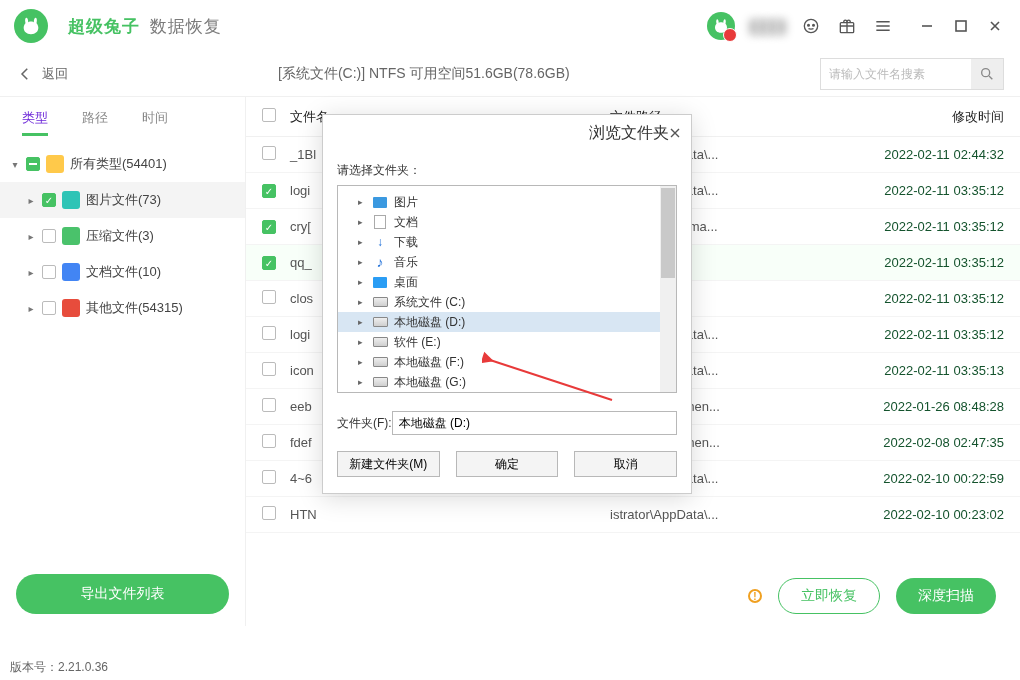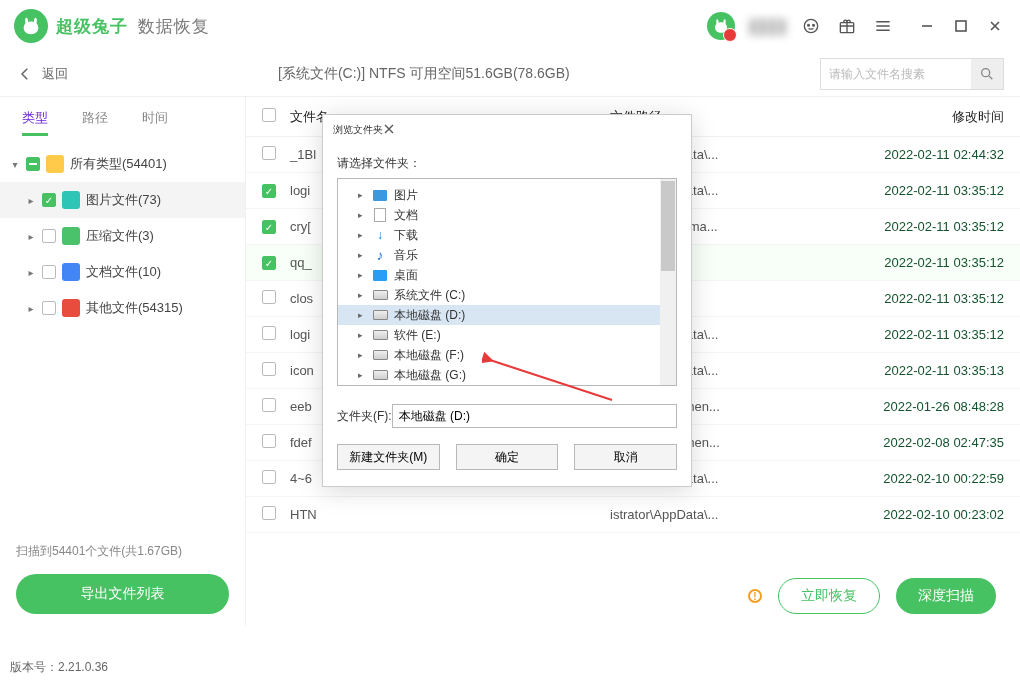--- a/index.html
+++ b/index.html
@@ -1,20 +1,20 @@
 <!DOCTYPE html>
 <html><head>
 <meta charset="utf-8">
 <style>
   html,body{margin:0;padding:0;font-family:"Microsoft YaHei","PingFang SC",Arial,sans-serif;font-size:13px;color:#333;background:#fff}
   *{box-sizing:border-box}
   .app{width:1020px;height:680px;position:relative;overflow:hidden;background:#fff}
   
   .topbar{height:52px;display:flex;align-items:center;padding:0 14px}
-  .logo{display:flex;align-items:center;gap:8px}
+  .logo{display:flex;align-items:center;gap:20px}
   .logo-badge{width:34px;height:34px;border-radius:50%;background:#46c263;display:flex;align-items:center;justify-content:center;position:relative}
   .logo-badge svg{fill:#fff}
   .logo-text{color:#46c263;font-size:17px;letter-spacing:1px}
   .logo-text b{font-weight:700}
   .logo-sub{color:#7a7a7a;margin-left:4px}
   .topbar-spacer{flex:1}
   .topbar-right{display:flex;align-items:center;gap:14px}
   .avatar{width:28px;height:28px;border-radius:50%;background:#46c263;position:relative;display:flex;align-items:center;justify-content:center}
   .avatar::after{content:"";position:absolute;right:-2px;bottom:-2px;width:12px;height:12px;border-radius:50%;background:#e83a3a;border:1px solid #fff}
   .icon-btn{width:22px;height:22px;display:flex;align-items:center;justify-content:center;cursor:pointer;color:#555}
@@ -65,21 +65,21 @@
   .action-bar{height:60px;display:flex;align-items:center;justify-content:flex-end;gap:16px;padding:0 24px}
   .tip{display:flex;align-items:center;gap:6px;color:#888;font-size:13px}
   .tip-dot{width:14px;height:14px;border-radius:50%;border:2px solid #f0a020;color:#f0a020;display:flex;align-items:center;justify-content:center;font-size:10px;font-weight:700}
   .pill{height:36px;padding:0 22px;border-radius:18px;display:flex;align-items:center;cursor:pointer;font-size:14px}
   .pill.green{background:#46c263;color:#fff}
   .pill.outline{border:1px solid #46c263;color:#46c263;background:#fff}
   
   .footer{position:absolute;left:10px;bottom:4px;color:#666;font-size:12px}
   
   .modal{position:absolute;left:322px;top:114px;width:370px;background:#fff;border:1px solid #ccc;box-shadow:0 4px 24px rgba(0,0,0,.15)}
-  .modal-title{display:flex;align-items:center;justify-content:flex-start;padding:8px 10px;font-size:10px;color:#333}
+  .modal-title{display:flex;align-items:center;justify-content:flex-end;padding:8px 10px;font-size:16px;color:#333}
   .modal-close{cursor:pointer;color:#555}
   .modal-sub{padding:10px 14px 6px;font-size:12px;color:#333}
   .modal-tree-wrap{margin:0 14px;border:1px solid #b8b8b8;height:208px;display:flex;position:relative}
   .modal-tree{flex:1;overflow:auto;padding:6px 0;font-size:12px}
   .modal-scroll{width:16px;background:#f0f0f0;display:flex;flex-direction:column;align-items:center}
   .modal-scroll .thumb{width:14px;height:90px;background:#c9c9c9;margin-top:2px}
   .m-row{display:flex;align-items:center;height:20px;gap:6px;padding:0 6px 0 20px;cursor:pointer}
   .m-row.sel{background:#d8e6f3}
   .m-arrow{width:8px;color:#666;font-size:9px}
   .m-icon{width:16px;height:14px;display:flex;align-items:center;justify-content:center}
@@ -211,21 +211,20 @@
             <span class="tree-label">文档文件(10)</span>
           </div>
           <div class="tree-row" style="padding-left: 26px;">
             <span class="tree-arrow">▸</span>
             <span class="tree-chk "></span>
             <span class="tree-icon c-red"></span>
             <span class="tree-label">其他文件(54315)</span>
           </div>
         </div>
       <div class="sidebar-footer">
-        <div class="scan-info">扫描到54401个文件(共1.67GB)</div>
         <div class="export-btn">导出文件列表</div>
       </div>
     </div>
 
     <div class="main">
       <div class="list-head">
         <span class="col-chk"><span class="box"></span></span>
         <span class="col-name">文件名</span>
         <span class="col-path">文件路径</span>
         <span class="col-date">修改时间</span>

